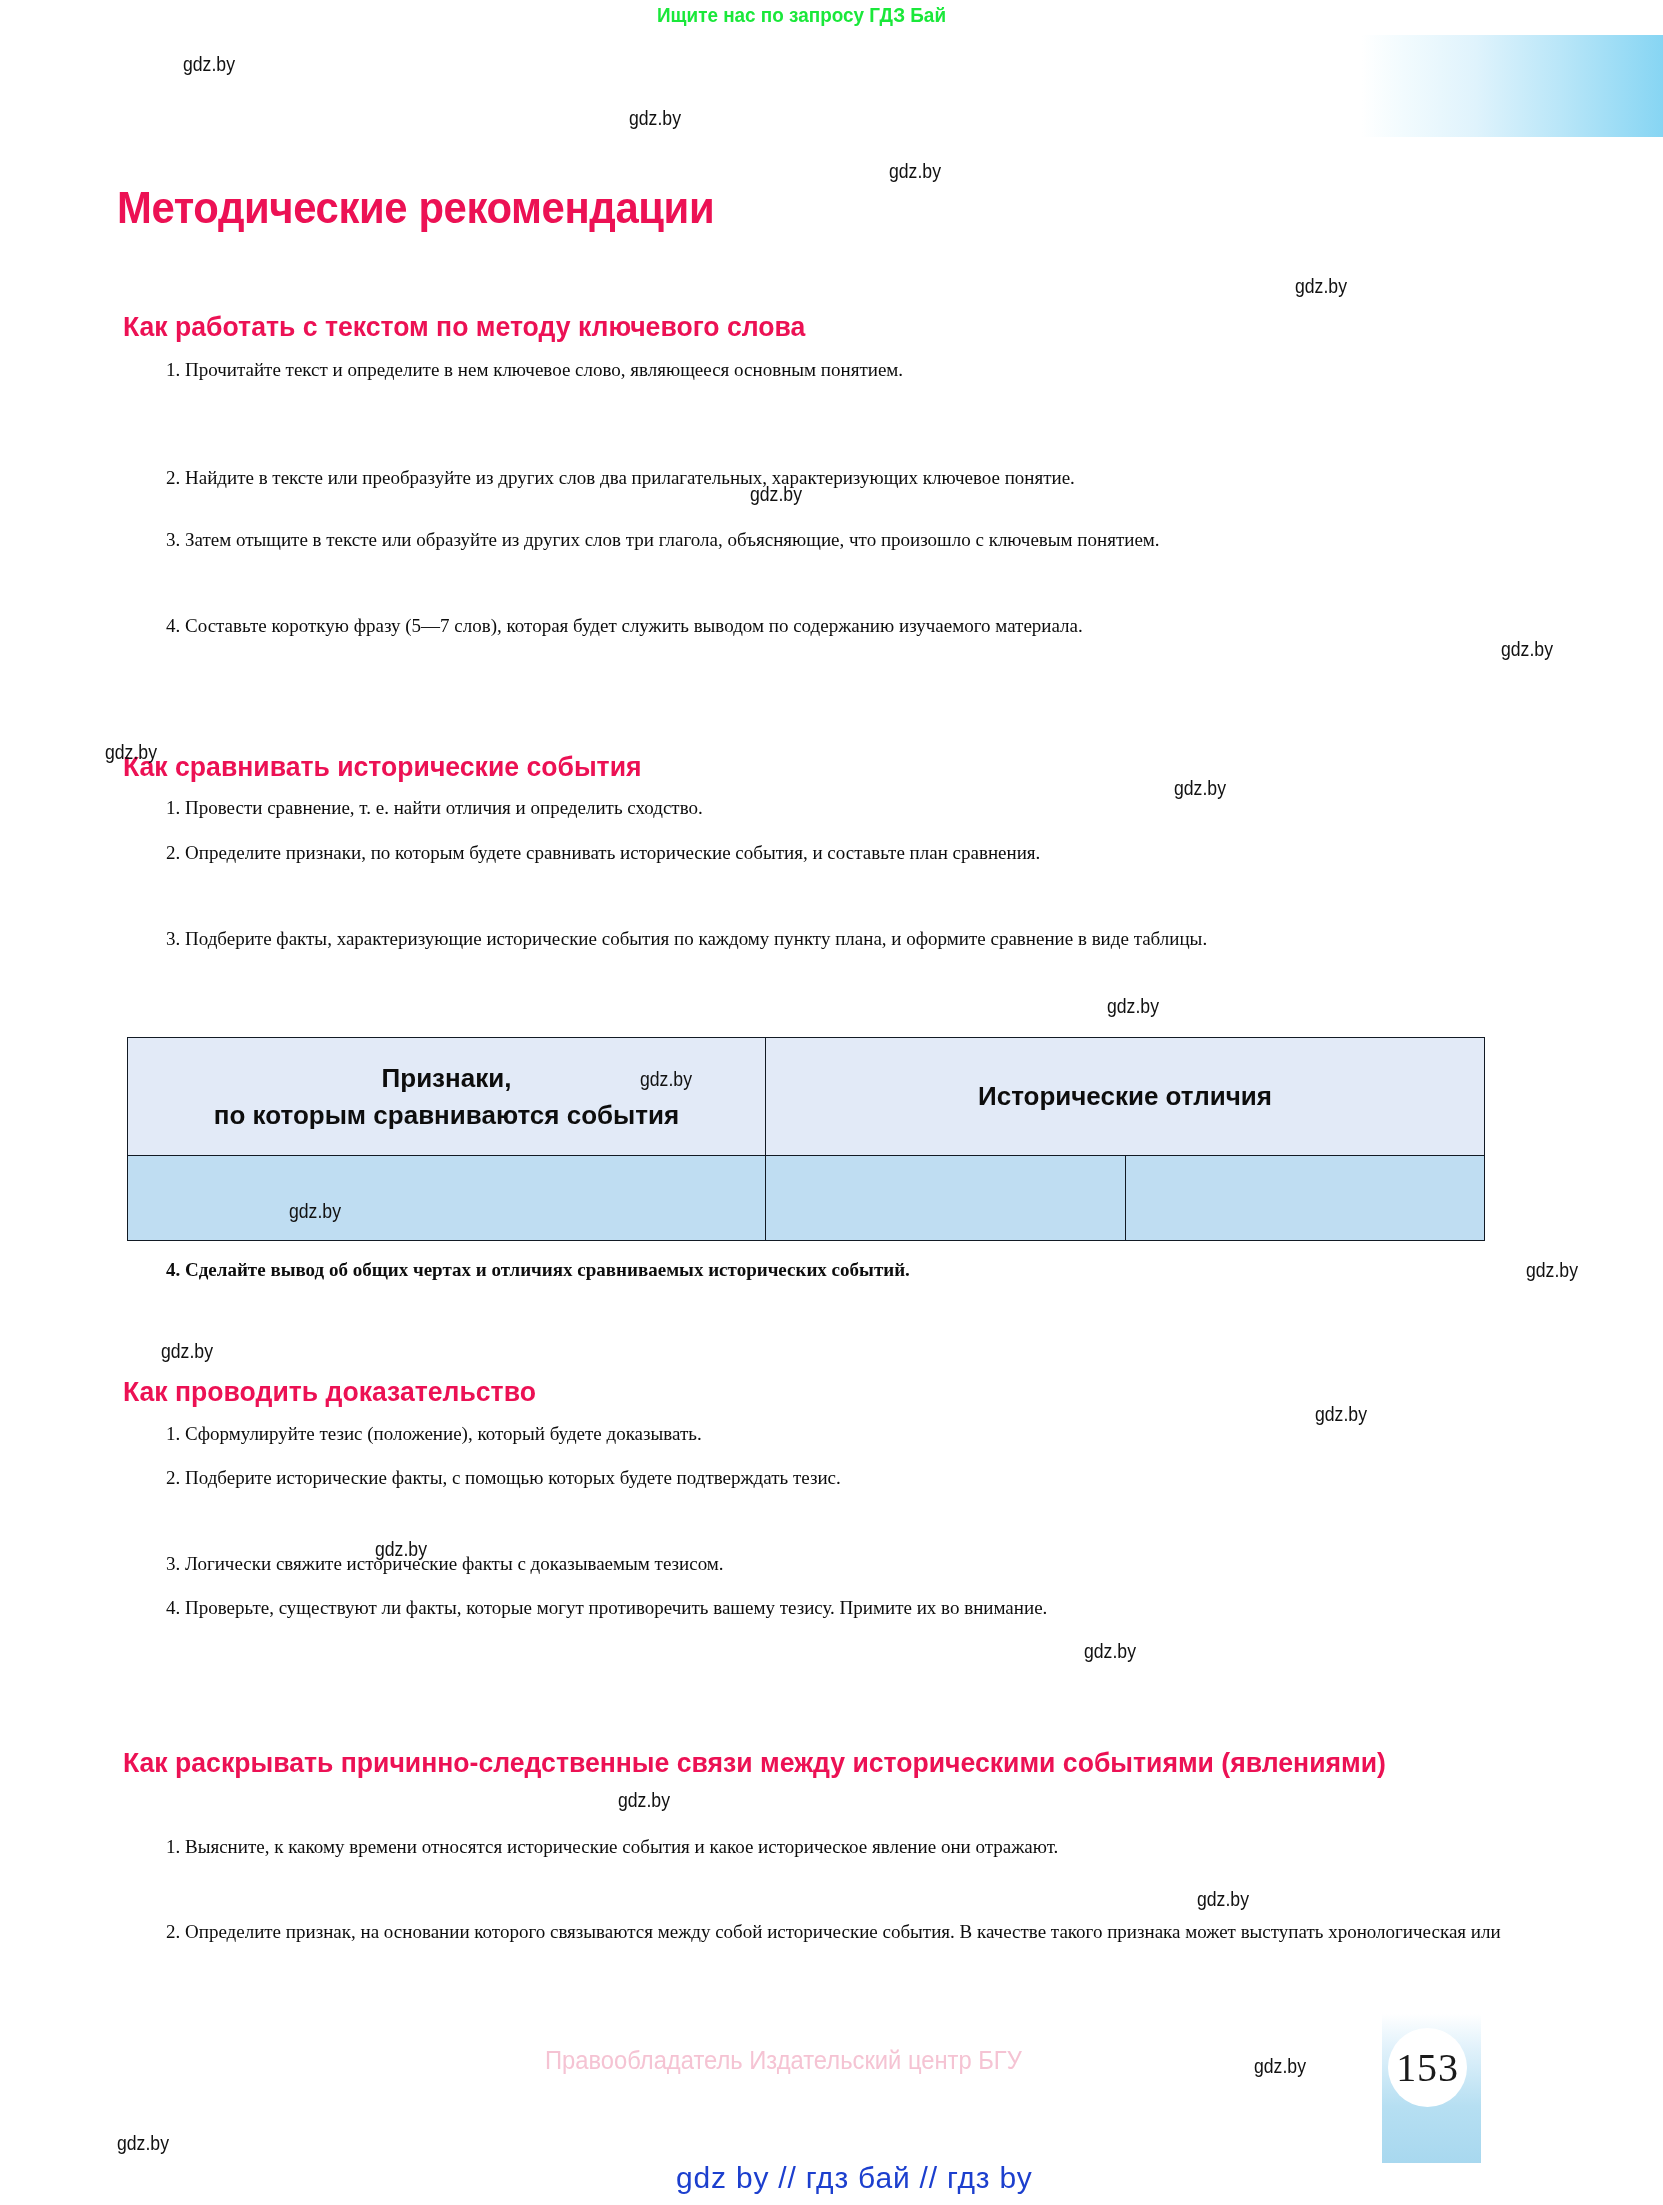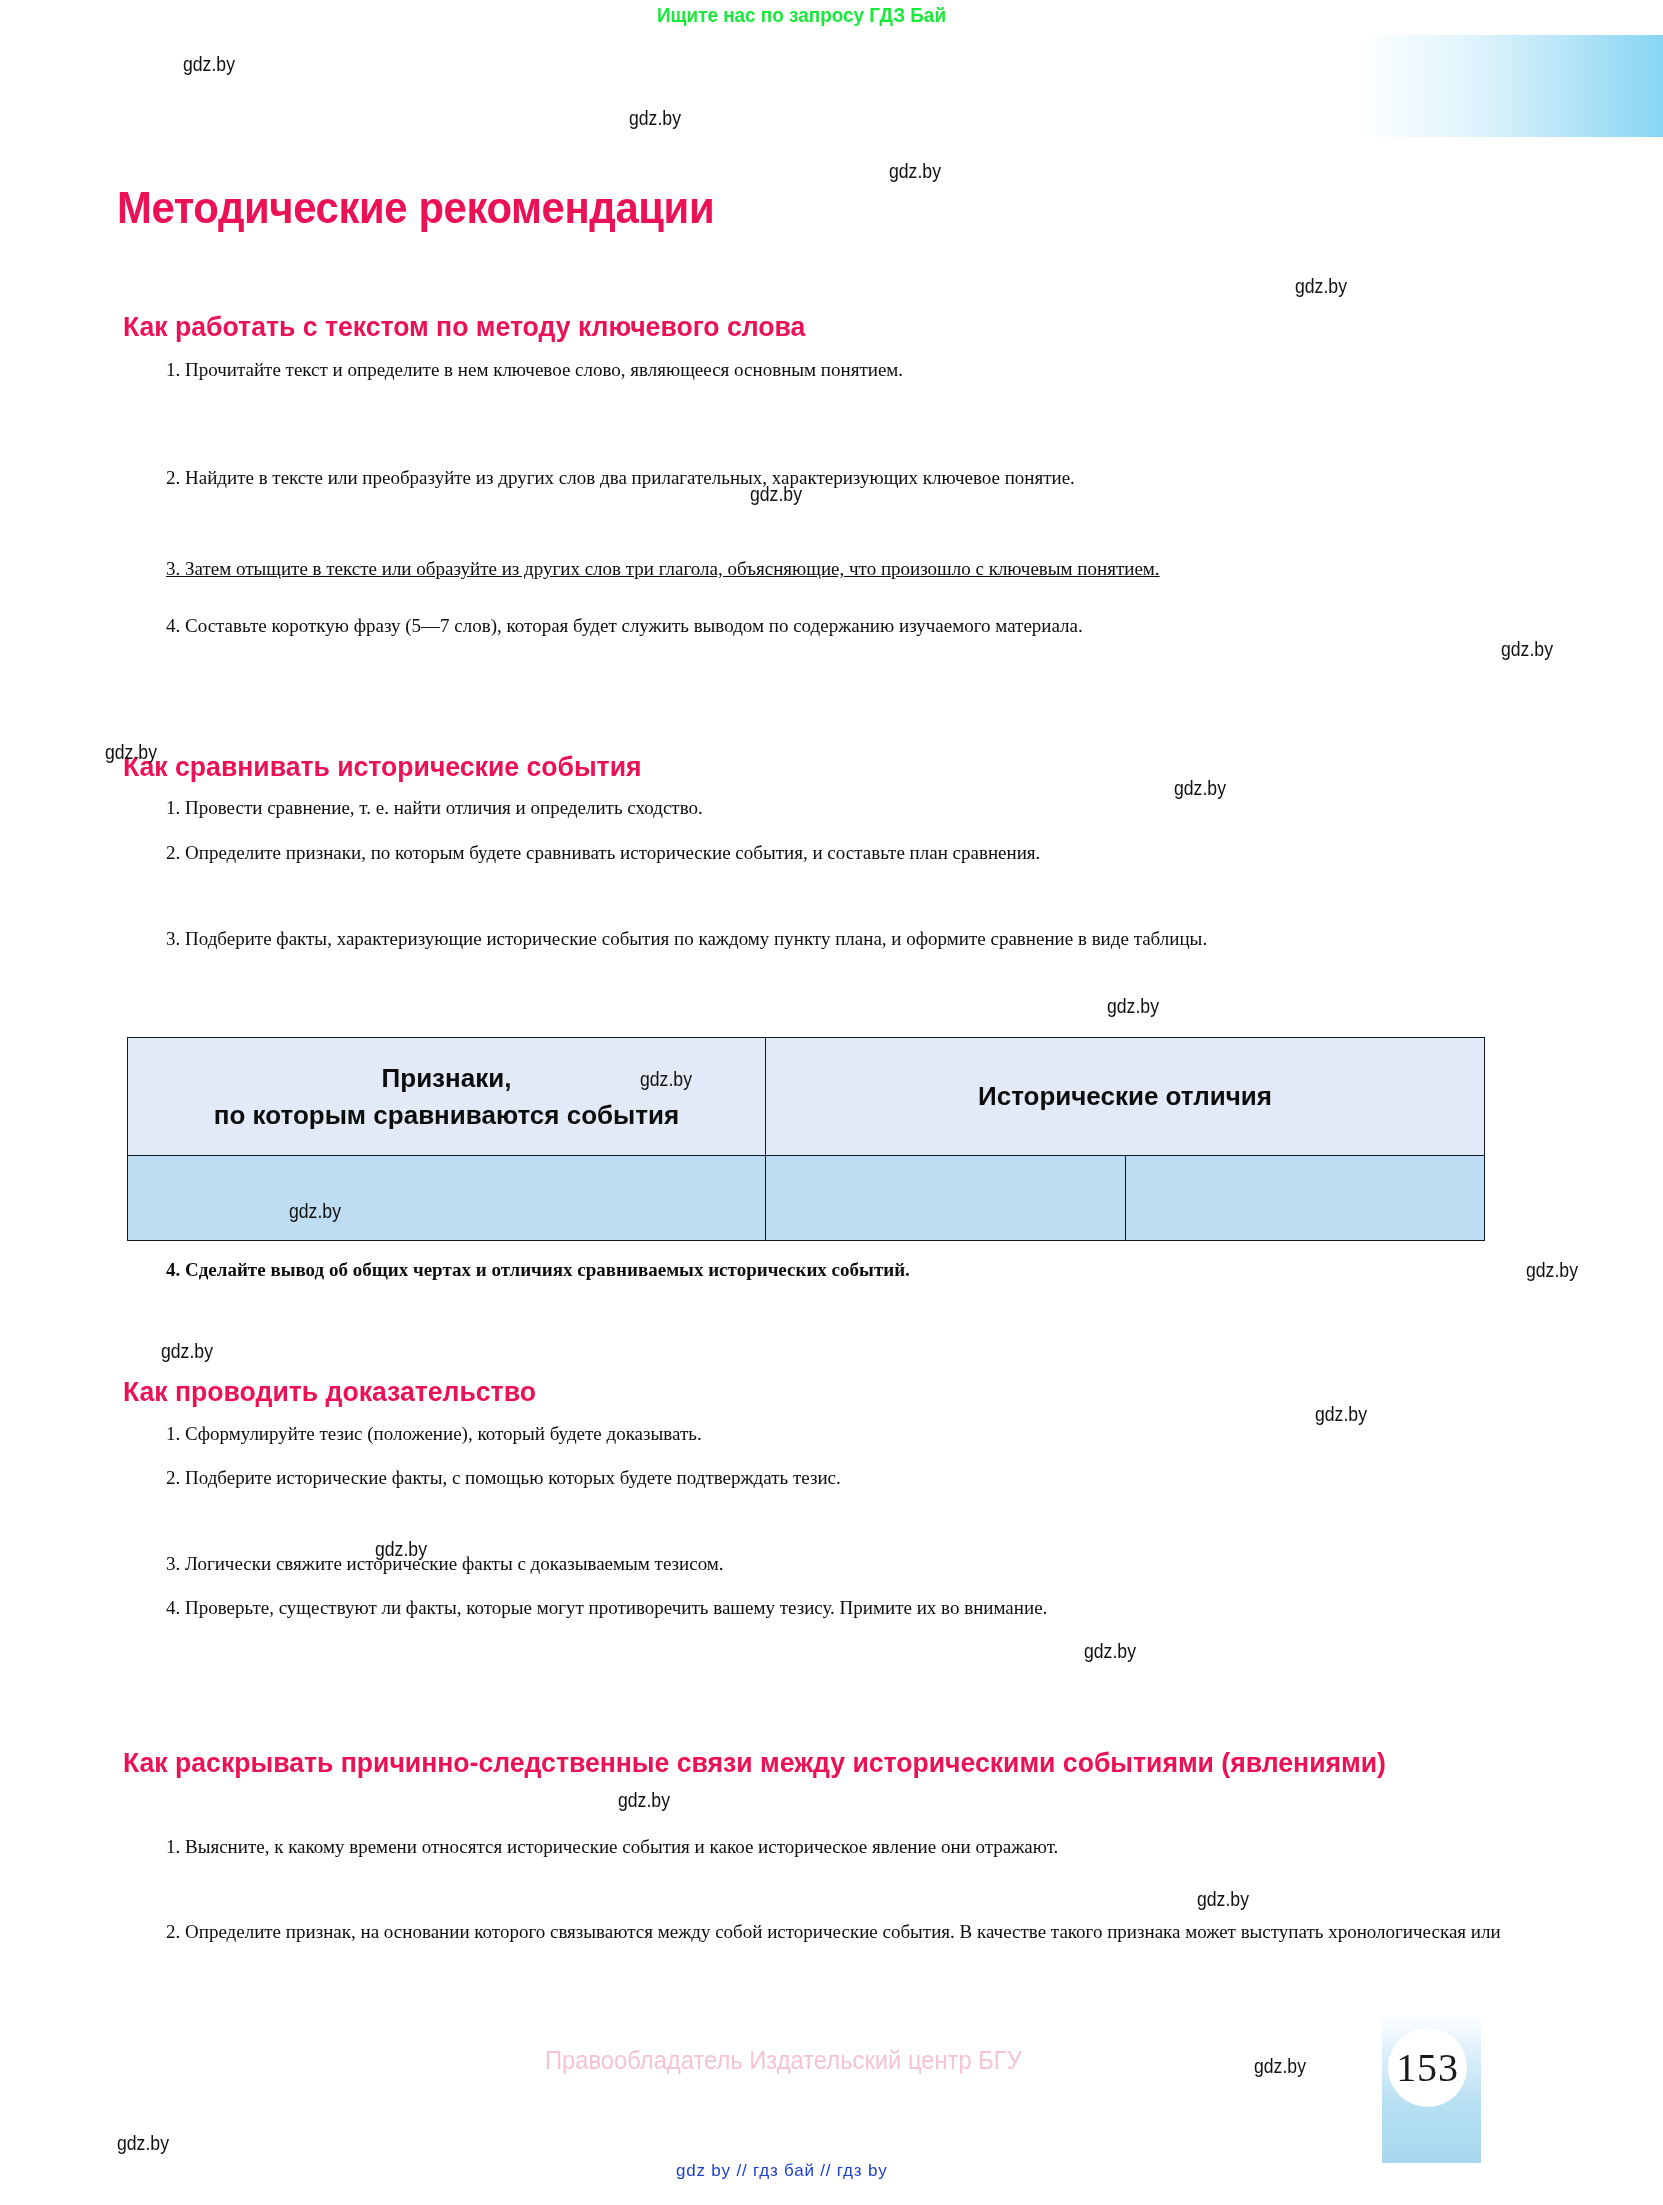--- a/index.html
+++ b/index.html
@@ -71,21 +71,21 @@
     color: #1ae83a;
     white-space: nowrap;
     transform: scaleX(0.9);
     transform-origin: left center;
   }
   .wm-footer {
     position: absolute;
     left: 676px;
     top: 2161px;
     font-family: "Liberation Sans", sans-serif;
-    font-size: 17px;
+    font-size: 30px;
     color: #1c3fce;
     white-space: nowrap;
     letter-spacing: 0.8px;
   }
   .copyright {
     position: absolute;
     left: 545px;
     top: 2046px;
     font-family: "Liberation Sans", sans-serif;
     font-size: 25px;
@@ -171,21 +171,21 @@
 
 <div class="top-band"></div>
 
 <div class="wm-top-green">Ищите нас по запросу ГДЗ Бай</div>
 
 <div class="page-title">Методические рекомендации</div>
 
 <div class="sect-head" style="left:123px; top:310px;">Как работать с текстом по методу ключевого слова</div>
 <div class="para" style="top:356px; width:1384px;"><span class="ind"></span><span>1. Прочитайте текст и определите в нем ключевое слово, являющееся основным понятием.</span></div>
 <div class="para" style="top:440px; width:1384px;margin-top:24px;"><span class="ind"></span><span>2. Найдите в тексте или преобразуйте из других слов два прилагательных, характеризующих ключевое понятие.</span></div>
-<div class="para" style="top:555px; width:1384px;text-decoration:underline;"><span class="ind"></span><span>3. Затем отыщите в тексте или образуйте из других слов три глагола, объясняющие, что произошло с ключевым понятием.</span></div>
+<div class="para" style="top:526px; width:1384px;"><span class="ind"></span><span>3. Затем отыщите в тексте или образуйте из других слов три глагола, объясняющие, что произошло с ключевым понятием.</span></div>
 <div class="para" style="top:612px; width:1384px;font-family:Liberation Serif, serif;"><span class="ind"></span><span>4. Составьте короткую фразу (5—7 слов), которая будет служить выводом по содержанию изучаемого материала.</span></div>
 
 <div class="sect-head" style="left:123px; top:750px;">Как сравнивать исторические события</div>
 <div class="para" style="top:794px;"><span class="ind"></span><span>1. Провести сравнение, т. е. найти отличия и определить сходство.</span></div>
 <div class="para" style="top:839px;"><span class="ind"></span><span>2. Определите признаки, по которым будете сравнивать исторические события, и составьте план сравнения.</span></div>
 <div class="para" style="top:925px;"><span class="ind"></span><span>3. Подберите факты, характеризующие исторические события по каждому пункту плана, и оформите сравнение в виде таблицы.</span></div>
 
 <table class="cmp-table">
   <thead>
     <tr>

